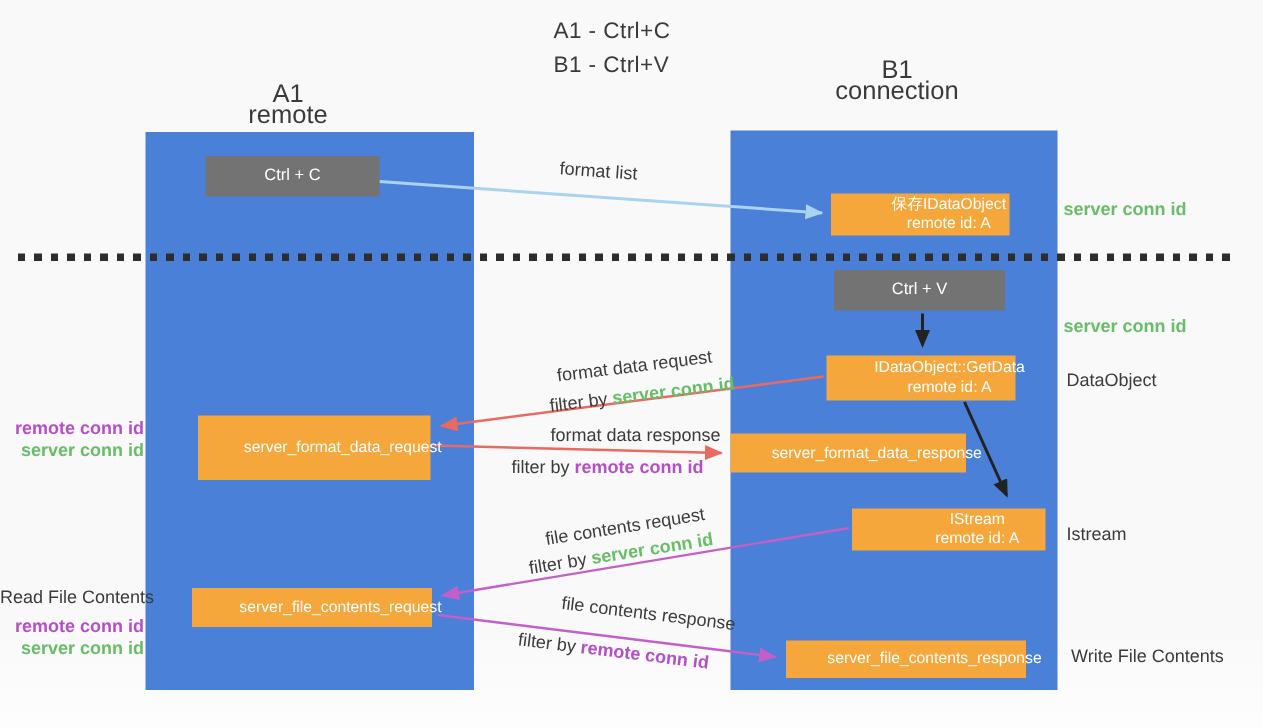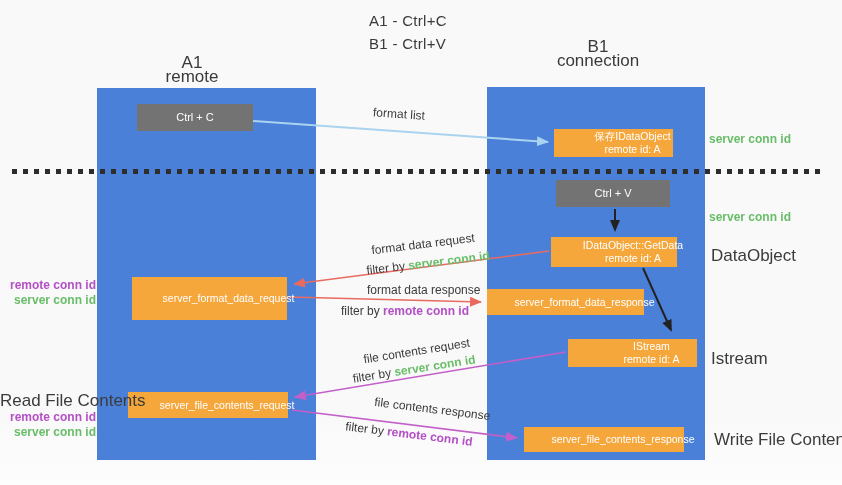--- a/index.html
+++ b/index.html
@@ -44,21 +44,21 @@
 
   svg.arrows { position: absolute; left: 0; top: 0; pointer-events: none; }
 
   .lbl {
     position: absolute; font-size: 12px; color: #3b3b3b; white-space: nowrap;
   }
   .lbl .green  { color: #68bd68; font-weight: bold; }
   .lbl .purple { color: #b44fc6; font-weight: bold; }
   .side-green  { color: #68bd68; font-weight: bold; font-size: 12px; }
   .side-purple { color: #b44fc6; font-weight: bold; font-size: 12px; }
-  .side-dark   { color: #3b3b3b; font-size: 17px; }
+  .side-dark   { color: #3b3b3b; font-size: 12px; }
   .left-stack  { position: absolute; left: 0; width: 96px; text-align: right; white-space: nowrap; }
   .rot-n7 { transform: rotate(-7deg); }
   .rot-n9 { transform: rotate(-9deg); }
   .rot-p7 { transform: rotate(7deg); }
   .rot-p4 { transform: rotate(4deg); }
 </style>
 </head>
 <body>
 
 <div id="stage">

